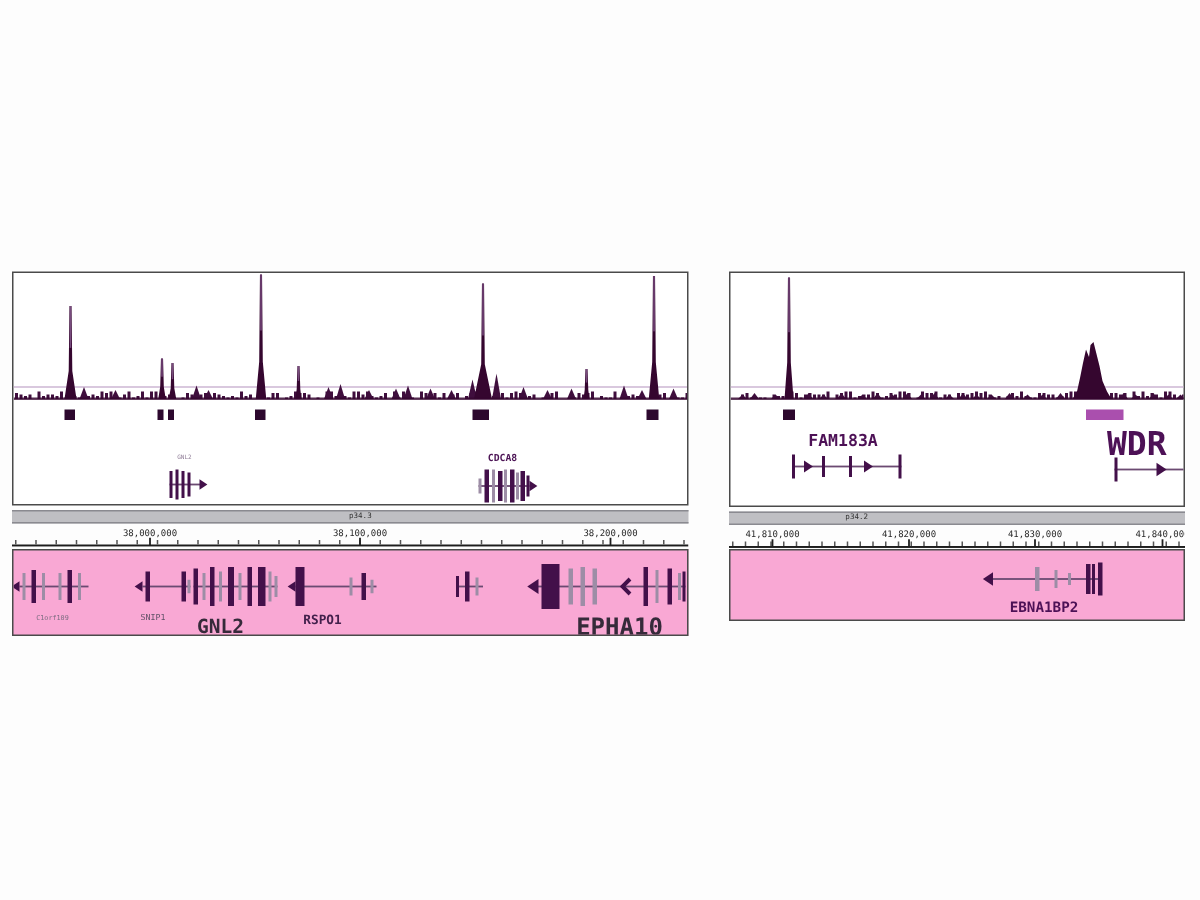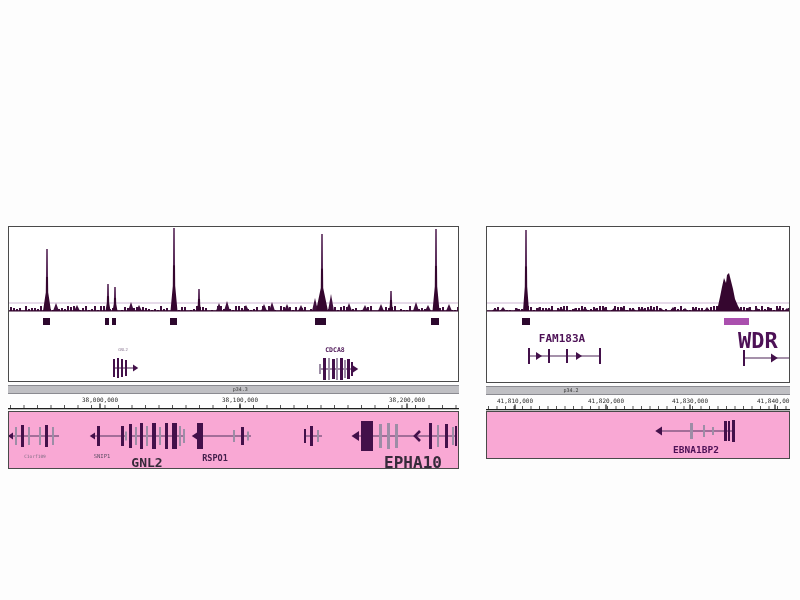--- a/index.html
+++ b/index.html
@@ -1,18 +1,18 @@
 <!DOCTYPE html>
 <html><head>
 <meta charset="utf-8">
 <style>
   html,body{margin:0;padding:0;background:#fdfdfd;}
   .stage{position:relative;width:800px;height:600px;background:#fdfdfd;overflow:hidden;
          font-family:"DejaVu Sans Mono", monospace;}
-  .panel{position:absolute;margin-top:45px;}
+  .panel{position:absolute;}
   .panel-left{left:8px;top:181px;width:451px;height:245px;}
   .panel-right{left:486px;top:181px;width:304px;height:235px;}
   .signal-box{position:absolute;left:0;top:0;width:100%;border:1px solid #4a4a4a;background:#ffffff;
               overflow:hidden;box-sizing:border-box;}
   .panel-left .signal-box{height:156px;}
   .panel-right .signal-box{height:157px;}
   .signal-box svg, .axis svg, .gene-box svg{position:absolute;left:0;top:0;display:block;}
   .ideogram{position:absolute;left:0;width:100%;height:9px;background:#bfbfc3;
             border-top:1px solid #8a8a90;border-bottom:1px solid #8a8a90;box-sizing:border-box;}
   .panel-left .ideogram{top:159px;}

